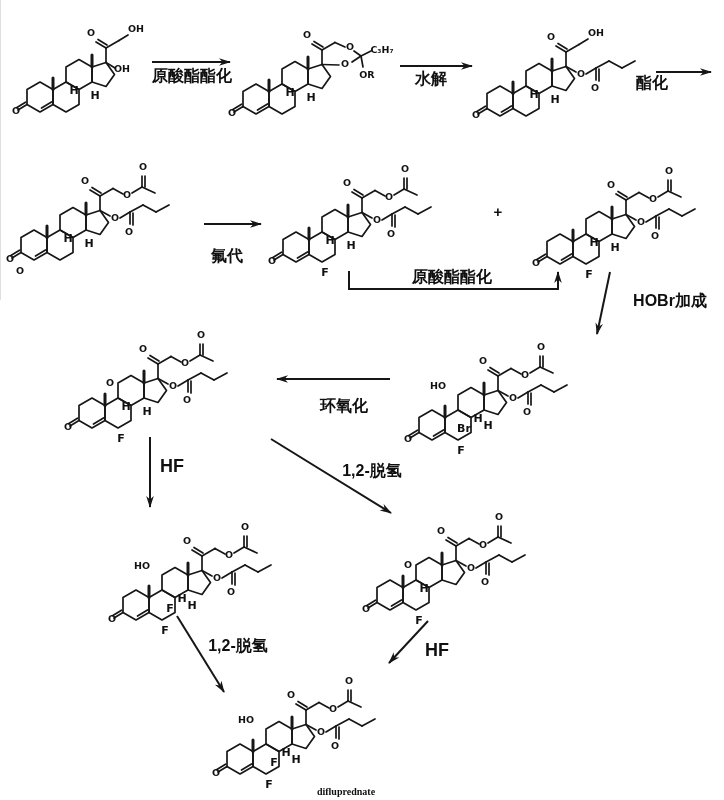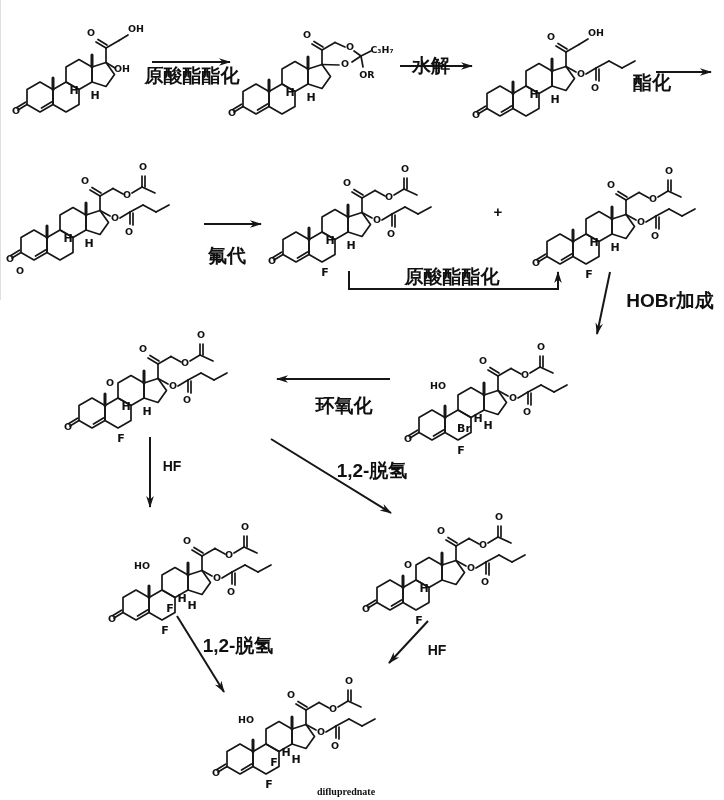--- a/index.html
+++ b/index.html
@@ -6,23 +6,23 @@
   .stage{position:relative;width:724px;height:800px;background:#ffffff;
          font-family:"Liberation Sans",sans-serif;overflow:hidden;}
   .scan-edge{position:absolute;left:0;top:0;width:1px;height:300px;background:#e2dede;}
   svg.mol{position:absolute;overflow:visible;}
   .bond{stroke:#161616;stroke-width:1.7;fill:none;stroke-linecap:round;stroke-linejoin:round;}
   .me{stroke:#161616;stroke-width:3;fill:none;stroke-linecap:round;}
   svg.mol text{font-family:"DejaVu Sans",sans-serif;font-weight:bold;font-size:9.5px;fill:#101010;}
   svg.mol text.h{font-size:11px;}
   .arrowlayer{position:absolute;left:0;top:0;}
   .arrowlayer line,.arrowlayer polyline{stroke:#161616;stroke-width:2;fill:none;}
-  .lbl{position:absolute;transform:translate(-50%,-50%);font-weight:bold;font-size:19px;
+  .lbl{position:absolute;transform:translate(-50%,-50%);font-weight:bold;font-size:16px;
        color:#101010;white-space:nowrap;}
-  .lbl.small{font-size:14px;}
+  .lbl.small{font-size:18px;}
   .plus{position:absolute;transform:translate(-50%,-50%);font-weight:bold;font-size:15px;color:#101010;}
   .final{position:absolute;transform:translate(-50%,-50%);font-weight:bold;font-size:10px;color:#101010;font-family:Liberation Serif, serif;}
 </style>
 </head>
 <body>
 
 <div class="stage">
   <div class="scan-edge"></div>
 
   <svg width="0" height="0" style="position:absolute">
@@ -276,21 +276,21 @@
     <polyline points="349,271 349,289 558,289 558,272" marker-end="url(#ah)"></polyline>
     <line x1="610" y1="272" x2="597" y2="334" marker-end="url(#ah)"></line>
     <line x1="390" y1="379" x2="277" y2="379" marker-end="url(#ah)"></line>
     <line x1="150" y1="437" x2="150" y2="507" marker-end="url(#ah)"></line>
     <line x1="271" y1="439" x2="391" y2="513" marker-end="url(#ah)"></line>
     <line x1="177" y1="616" x2="224" y2="692" marker-end="url(#ah)"></line>
     <line x1="428" y1="621" x2="389" y2="663" marker-end="url(#ah)"></line>
   </svg>
 
   <div class="lbl" style="left:192px;top:76px">原酸酯酯化</div>
-  <div class="lbl" style="left:431px;top:66px">水解</div>
+  <div class="lbl" style="left:431px;top:79px">水解</div>
   <div class="lbl" style="left:652px;top:83px">酯化</div>
   <div class="lbl" style="left:227px;top:256px">氟代</div>
   <div class="lbl" style="left:452px;top:277px">原酸酯酯化</div>
   <div class="lbl" style="left:670px;top:301px">HOBr加成</div>
   <div class="lbl" style="left:344px;top:406px">环氧化</div>
   <div class="lbl small" style="left:172px;top:466px">HF</div>
   <div class="lbl" style="left:372px;top:471px">1,2-脱氢</div>
   <div class="lbl" style="left:238px;top:646px">1,2-脱氢</div>
   <div class="lbl small" style="left:437px;top:650px">HF</div>
 

